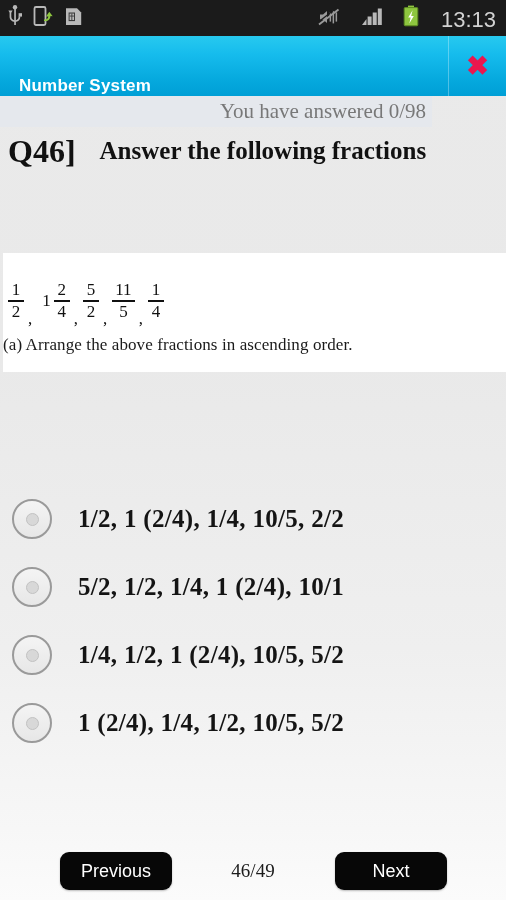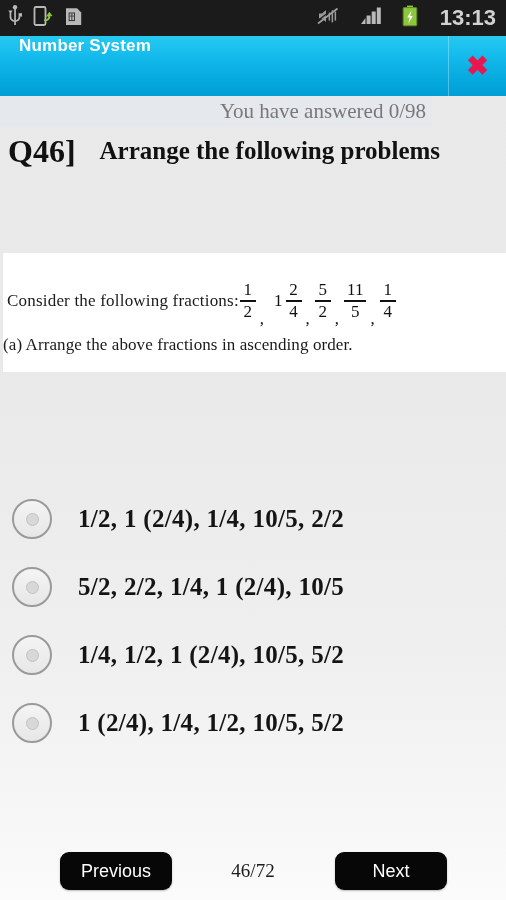--- a/index.html
+++ b/index.html
@@ -24,39 +24,39 @@
     position: absolute;
     left: 0; top: 0;
     width: 506px; height: 36px;
     background: #1b1b1b;
     display: flex;
     align-items: center;
     box-sizing: border-box;
     padding: 0 10px 0 6px;
   }
   .sb-left { display: flex; align-items: center; gap: 9px; }
-  .sb-right { display: flex; align-items: center; gap: 20px; margin-left: auto; font-weight: bold; }
+  .sb-right { display: flex; align-items: flex-end; gap: 20px; margin-left: auto; }
   .sb-icon { display: block; }
   .sb-clock {
     color: #d2d2d2;
     font-size: 22px;
     letter-spacing: 0px;
     font-family: "Liberation Sans", sans-serif;
     margin-left: 2px;
     line-height: 1;
   }
 
   
   .titlebar {
     position: absolute;
     left: 0; top: 36px;
     width: 506px; height: 60px;
     background: linear-gradient(to bottom, #27c9ef 0%, #16bced 30%, #05a8dd 75%, #009fd6 100%);
     display: flex;
-    align-items: flex-start;
+    align-items: flex-end;
   }
   .title-text {
     color: #ffffff;
     font-size: 17px;
     font-weight: bold;
     padding-left: 19px;
     letter-spacing: 0.2px;
   }
   .close-btn {
     position: absolute;
@@ -351,26 +351,25 @@
       <span class="close-x">✖</span>
     </div>
   </div>
 
   <div class="answered-band">
     <span class="answered-text">You have answered 0/98</span>
   </div>
 
   <div class="q-title-row">
     <span class="q-number">Q46]</span>
-    <span class="q-heading">Arrange the following problems</span>
+    <span class="q-heading">Answer the following fractions</span>
   </div>
 
   <div class="q-image">
     <div class="qi-line1">
-      <span class="qi-prompt">Consider the following fractions:</span>
 
       <span class="frac">
         <span class="num">1</span>
         <span class="bar"></span>
         <span class="den">2</span>
       </span>
       <span class="sep">,</span>
 
       <span class="whole">1</span>
       <span class="frac">
@@ -407,35 +406,35 @@
     <div class="option-row">
       <span class="radio">
           <span class="inner"></span>
         </span>
       <span class="option-label">1/2, 1 (2/4), 1/4, 10/5, 2/2</span>
     </div>
     <div class="option-row">
       <span class="radio">
           <span class="inner"></span>
         </span>
-      <span class="option-label">5/2, 2/2, 1/4, 1 (2/4), 10/5</span>
+      <span class="option-label">5/2, 1/2, 1/4, 1 (2/4), 10/1</span>
     </div>
     <div class="option-row">
       <span class="radio">
           <span class="inner"></span>
         </span>
       <span class="option-label">1/4, 1/2, 1 (2/4), 10/5, 5/2</span>
     </div>
     <div class="option-row">
       <span class="radio">
           <span class="inner"></span>
         </span>
       <span class="option-label">1 (2/4), 1/4, 1/2, 10/5, 5/2</span>
     </div>
   </div>
 
   <div class="footer">
     <button id="btn-prev" class="nav-btn">Previous</button>
-    <span class="counter">46/72</span>
+    <span class="counter">46/49</span>
     <button id="btn-next" class="nav-btn">Next</button>
   </div>
 
 </div>
 
 </body></html>

